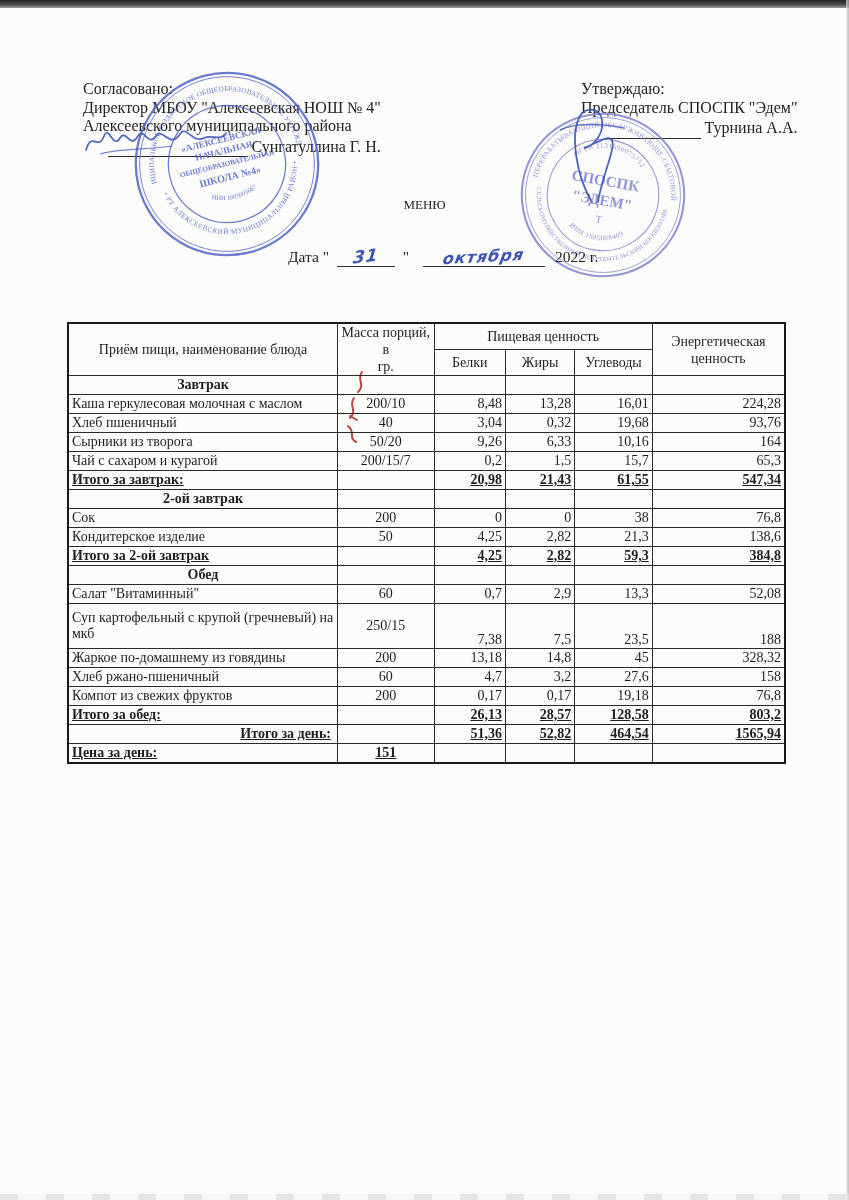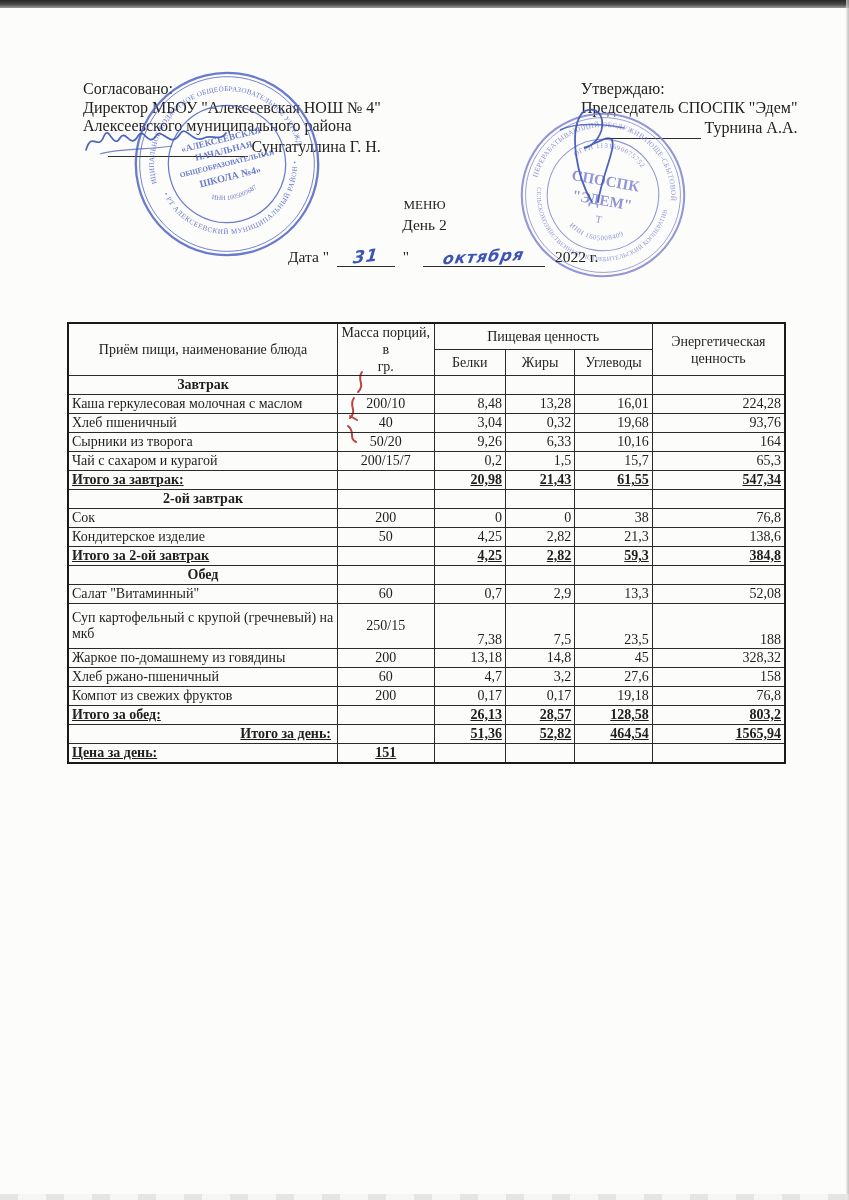--- a/index.html
+++ b/index.html
@@ -148,21 +148,20 @@
     <path d="M4 26 C20 18 50 20 68 24" stroke="#3b54b6" stroke-width="1.4" fill="none" opacity="0.8"></path>
   </svg>
 
   <svg class="red-marks-svg" viewBox="0 0 40 80">
     <path d="M24 4 C18 12 28 16 20 24" stroke="#b5302c" stroke-width="2" fill="none" stroke-linecap="round" opacity="0.9"></path>
     <path d="M16 30 C10 38 20 42 12 50 M12 48 l7 4" stroke="#b5302c" stroke-width="2" fill="none" stroke-linecap="round" opacity="0.9"></path>
     <path d="M10 58 C18 64 10 70 18 74" stroke="#b5302c" stroke-width="2" fill="none" stroke-linecap="round" opacity="0.9"></path>
   </svg>
 
   <div class="t1">МЕНЮ</div>
-  <div class="t2">День 2</div>
 
   <div class="date-line">
     <span>Дата "</span>
     <span class="uline u-day"><span class="hw hw-day">31</span></span>
     <span>"</span>
     <span class="uline u-month"><span class="hw hw-month">октября</span></span>
     <span>2022 г.</span>
   </div>
 
   <table class="menu">

